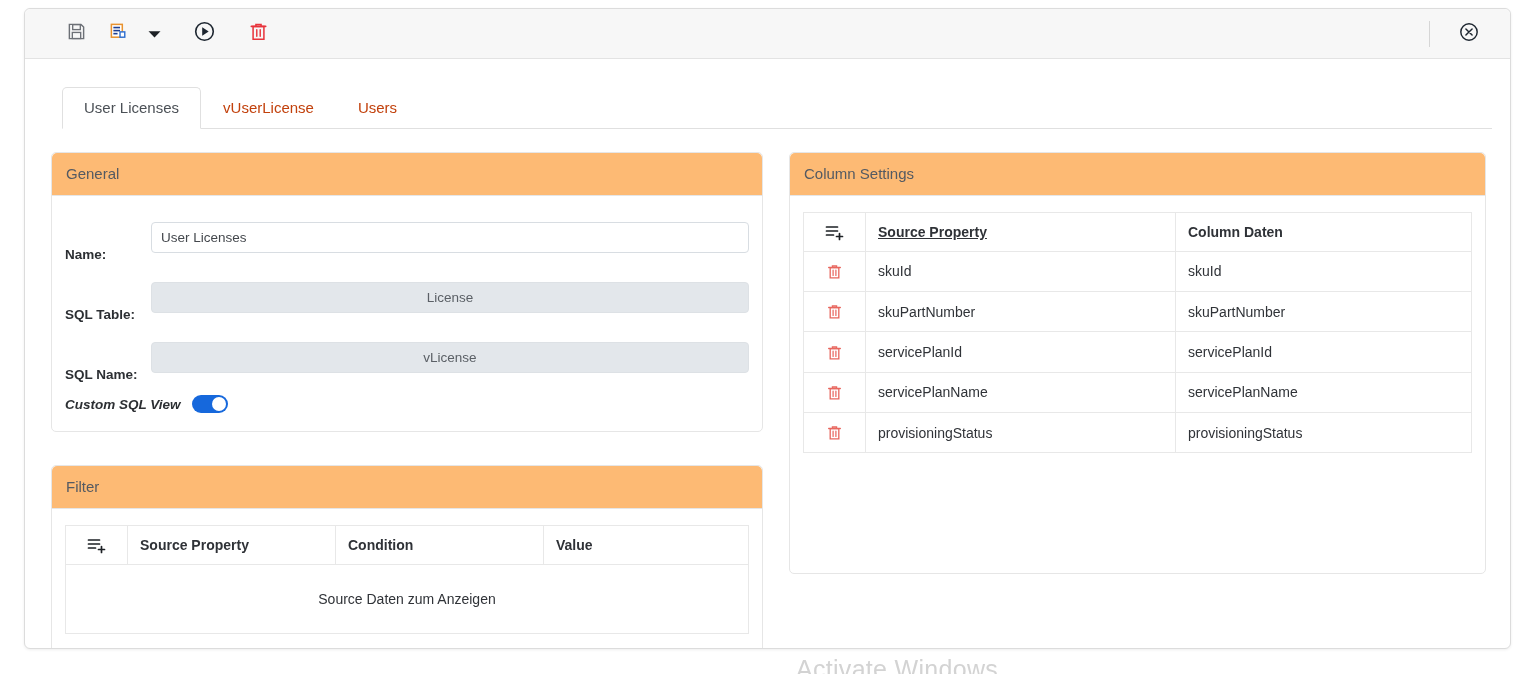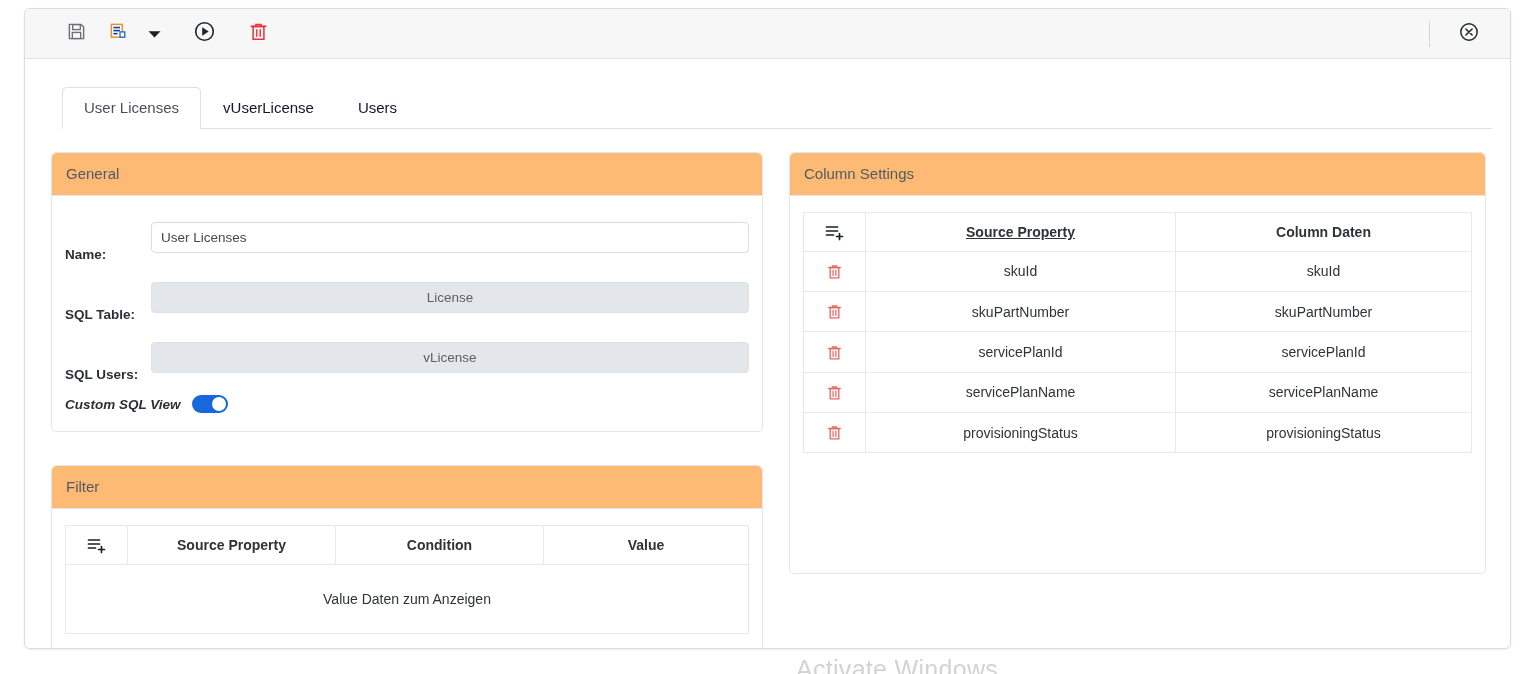--- a/index.html
+++ b/index.html
@@ -74,21 +74,21 @@
   .tabs {
     display: flex;
     align-items: flex-end;
     position: relative;
     margin-right: 18px;
     border-bottom: 1px solid #e0e0e0;
   }
   .tab {
     padding: 11px 21px 12px;
     font-size: 15px;
-    color: #0f172a;
+    color: #c2410c;
     cursor: pointer;
     background: transparent;
     border: 1px solid transparent;
     border-radius: 5px 5px 0 0;
     margin-bottom: -1px;
     white-space: nowrap;
   }
   .tab.active {
     color: #4b5056;
     background: #ffffff;
@@ -190,21 +190,21 @@
 
   
   .grid {
     width: 100%;
     border-collapse: collapse;
     border: 1px solid #e4e4e4;
     table-layout: fixed;
   }
   .grid th, .grid td {
     border: 1px solid #e8e8e8;
-    text-align: center;
+    text-align: left;
     font-size: 14px;
     color: #2f3237;
     padding: 11px 12px;
     overflow: hidden;
     white-space: nowrap;
     text-overflow: ellipsis;
   }
   .grid th {
     font-weight: bold;
     padding-top: 10px;
@@ -356,21 +356,21 @@
             <div class="form-label">Name:</div>
             <input class="form-input" value="User Licenses" style="">
           </div>
 
           <div class="form-row">
             <div class="form-label">SQL Table:</div>
             <input class="form-input disabled" readonly="" value="License" style="">
           </div>
 
           <div class="form-row">
-            <div class="form-label">SQL Users:</div>
+            <div class="form-label">SQL Name:</div>
             <input class="form-input disabled" readonly="" value="vLicense" style="">
           </div>
 
           <div class="toggle-row">
             <div class="toggle-label">Custom SQL View</div>
             <div class="switch">
               <div class="knob"></div>
             </div>
           </div>
 
@@ -399,21 +399,21 @@
                 <th style="width:208px">
                   <span>Condition</span>
                 </th>
                 <th>
                   <span>Value</span>
                 </th>
               </tr>
             </thead>
             <tbody>
               <tr>
-                <td class="empty-cell" colspan="4">Value Daten zum Anzeigen</td>
+                <td class="empty-cell" colspan="4">Source Daten zum Anzeigen</td>
               </tr>
             </tbody>
           </table>
         </div>
       </div>
 
     </div>
 
     <div class="col-right">
       <div class="card">

